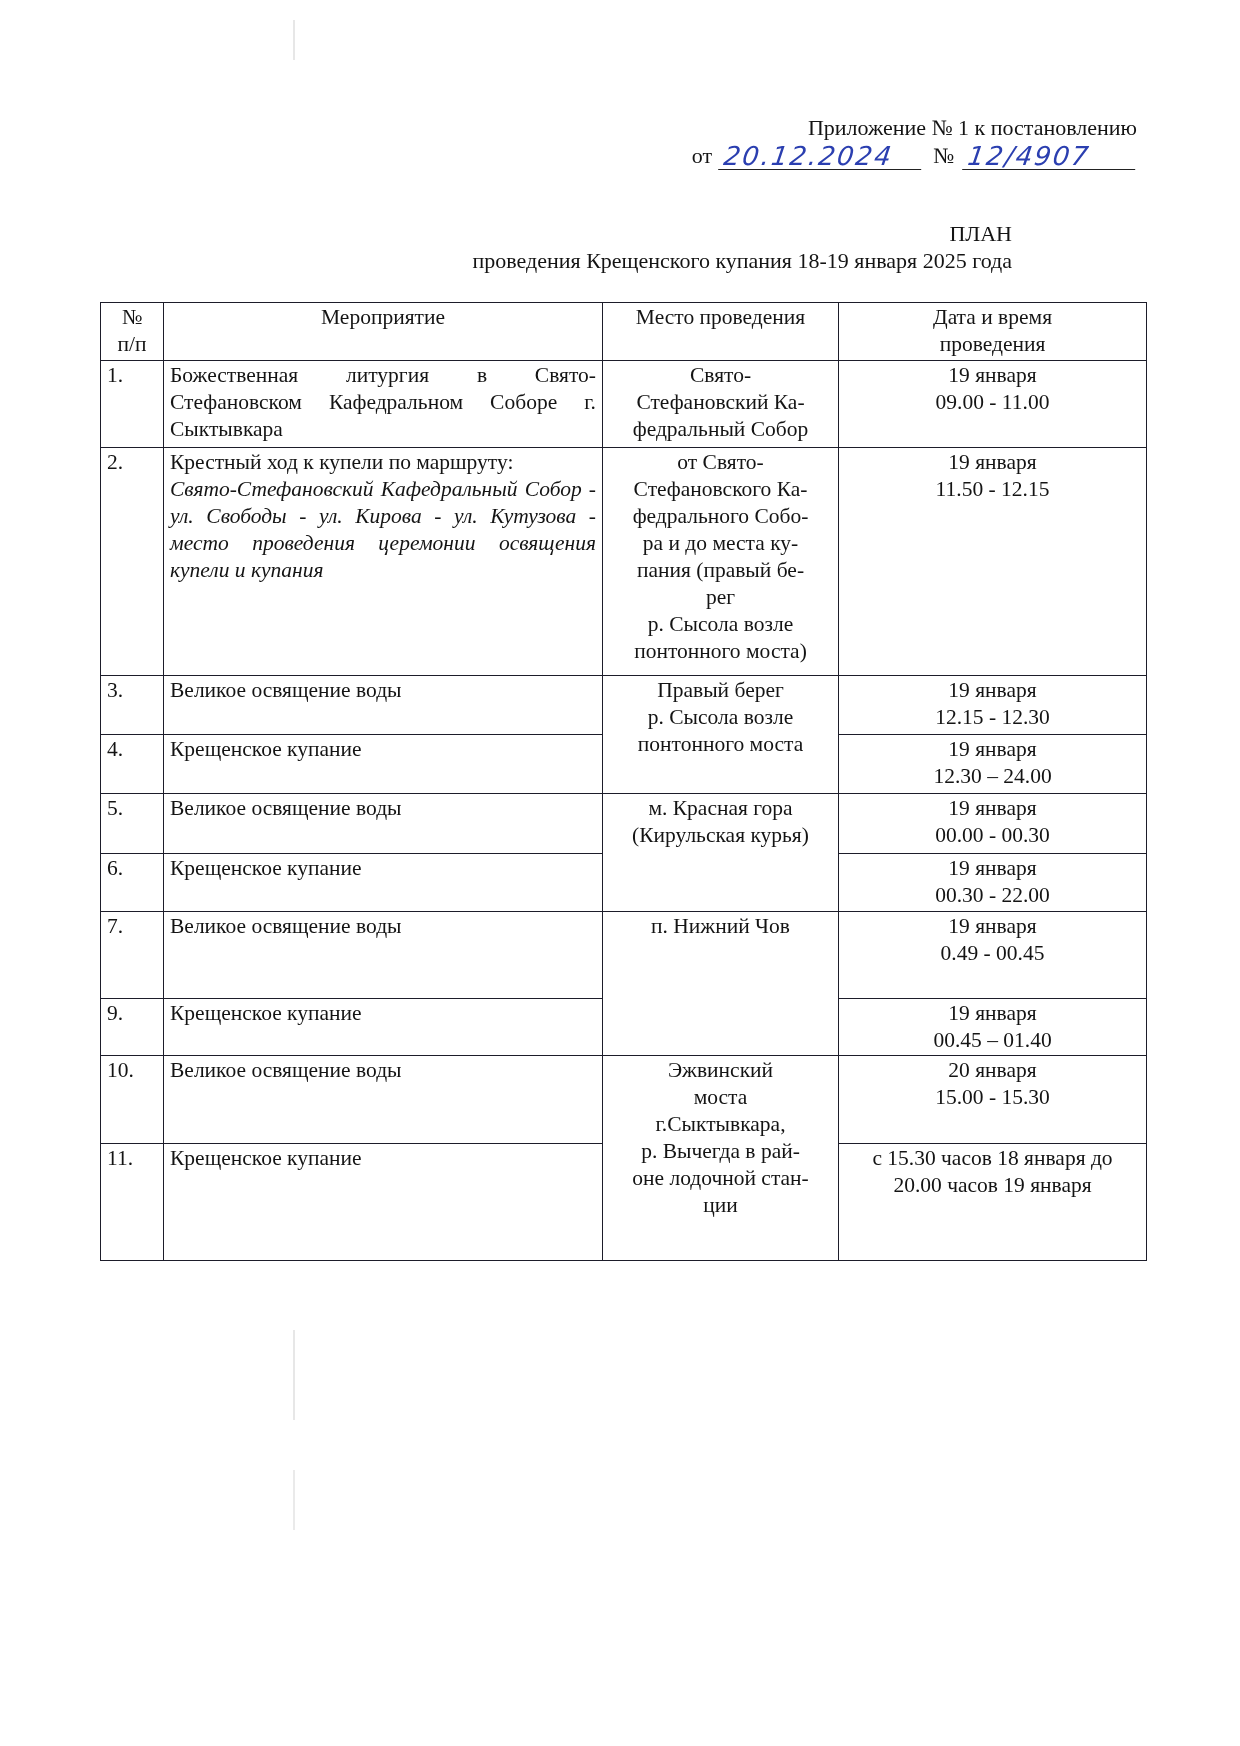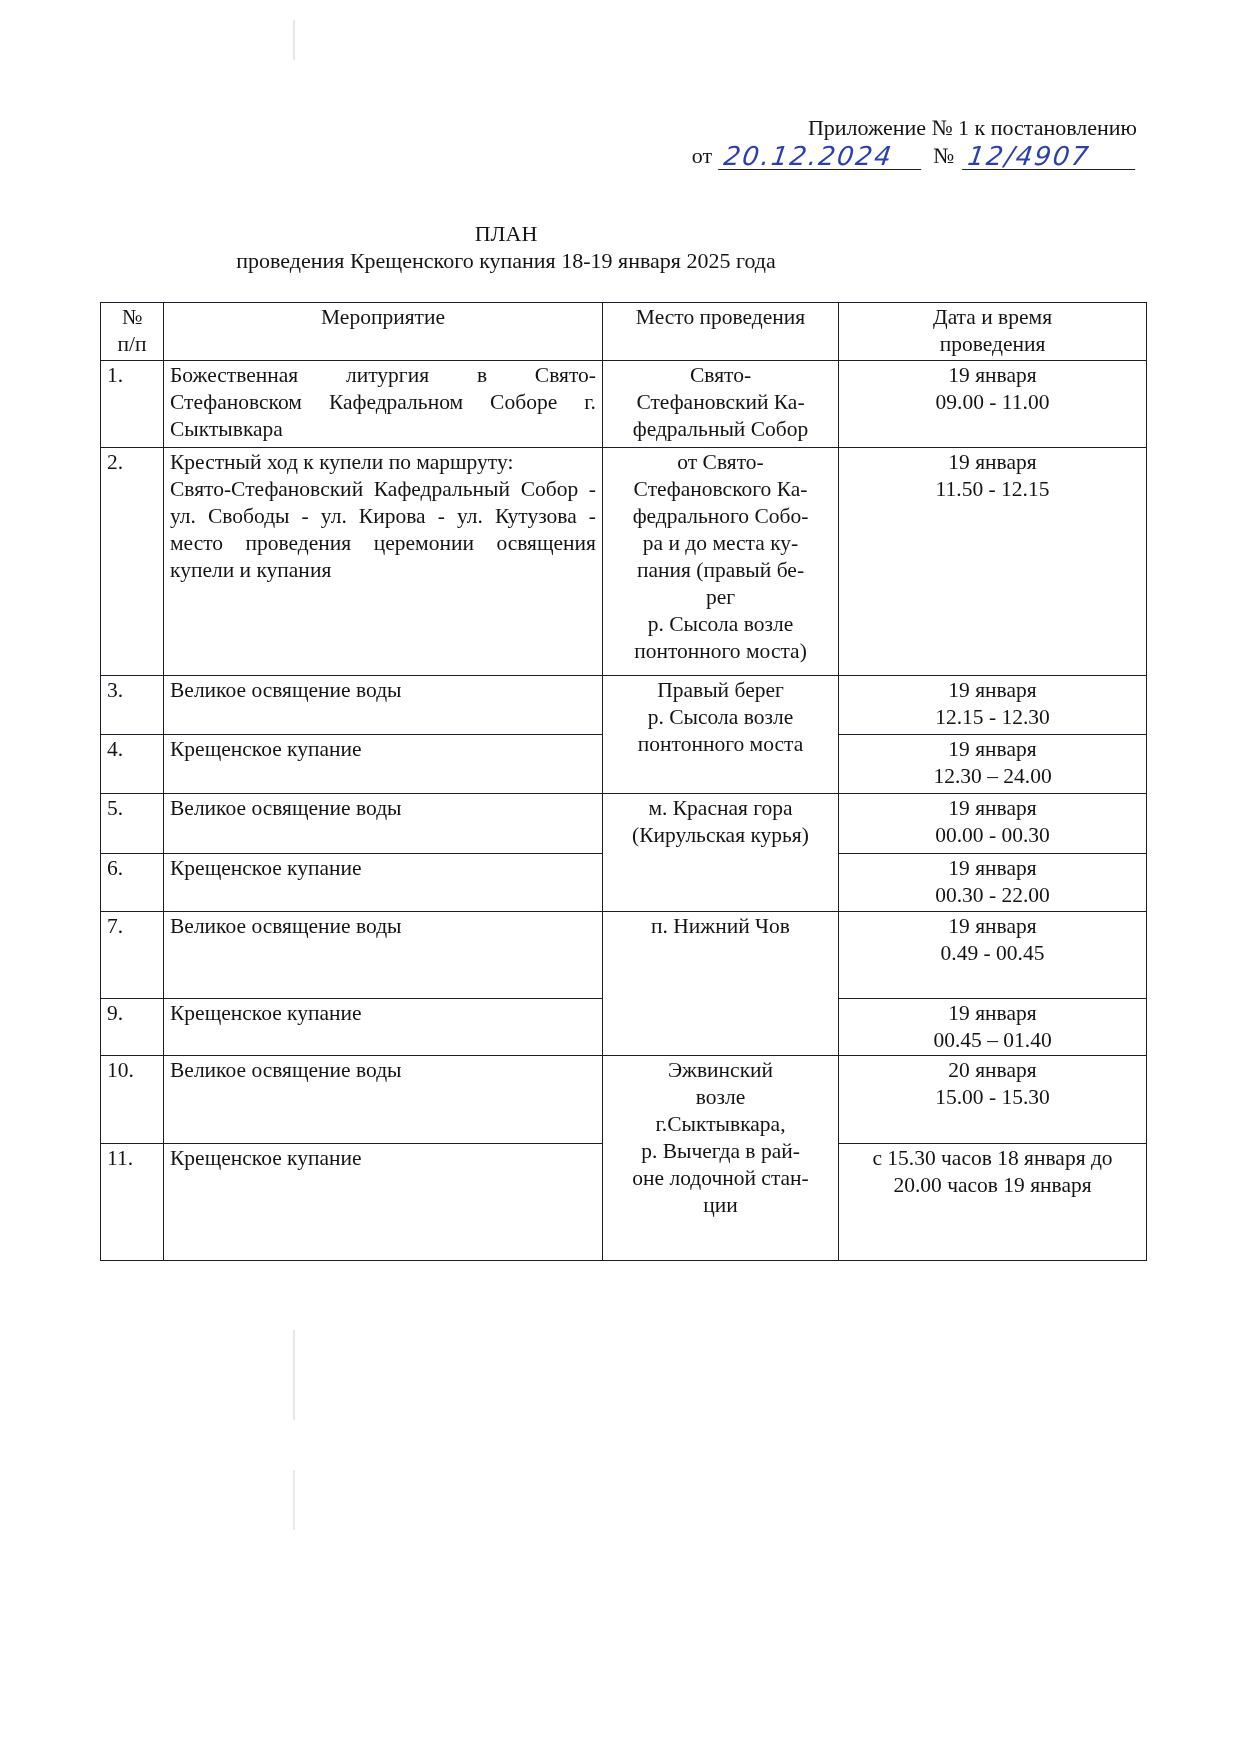--- a/index.html
+++ b/index.html
@@ -44,21 +44,21 @@
   }
   .hw-date { width: 195px; }
   .hw-num { width: 165px; }
   .num-sign { padding: 0 2px; }
 
   .title-block {
     position: absolute;
     left: 0;
     width: 1012px;
     top: 220px;
-    text-align: center;
+    text-align: right;
     font-size: 22px;
     line-height: 27px;
   }
 
   table.plan {
     position: absolute;
     left: 100px;
     top: 302px;
     width: 1046px;
     border-collapse: collapse;
@@ -157,21 +157,21 @@
     <td class="center">
       <span class="line">19 января</span>
       <span class="line">09.00 - 11.00</span>
     </td>
   </tr>
 
   <tr class="r2">
     <td class="num">2.</td>
     <td class="event">
       <span class="line">Крестный ход к купели по маршруту:</span>
-      <span class="line" style="text-align:justify;">Свято-Стефановский Кафедральный Собор - ул. Свободы - ул. Кирова - ул. Кутузова - место проведения церемонии освящения купели и купания</span>
+      <span class="line" style="text-align:justify;font-style:italic;">Свято-Стефановский Кафедральный Собор - ул. Свободы - ул. Кирова - ул. Кутузова - место проведения церемонии освящения купели и купания</span>
     </td>
     <td class="center">
       <span class="line">от Свято-</span>
       <span class="line">Стефановского Ка-</span>
       <span class="line">федрального Собо-</span>
       <span class="line">ра и до места ку-</span>
       <span class="line">пания (правый бе-</span>
       <span class="line">рег</span>
       <span class="line">р. Сысола возле</span>
       <span class="line">понтонного моста)</span>
@@ -246,21 +246,21 @@
       <span class="line">19 января</span>
       <span class="line">00.45 – 01.40</span>
     </td>
   </tr>
 
   <tr class="r10">
     <td class="num">10.</td>
     <td class="event">Великое освящение воды</td>
     <td class="center" rowspan="2">
       <span class="line">Эжвинский</span>
-      <span class="line">возле</span>
+      <span class="line">моста</span>
       <span class="line">г.Сыктывкара,</span>
       <span class="line">р. Вычегда в рай-</span>
       <span class="line">оне лодочной стан-</span>
       <span class="line">ции</span>
     </td>
     <td class="center">
       <span class="line">20 января</span>
       <span class="line">15.00 - 15.30</span>
     </td>
   </tr>

